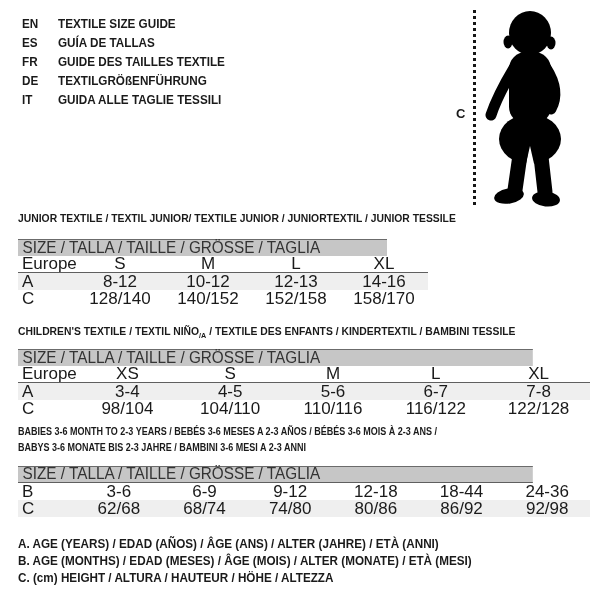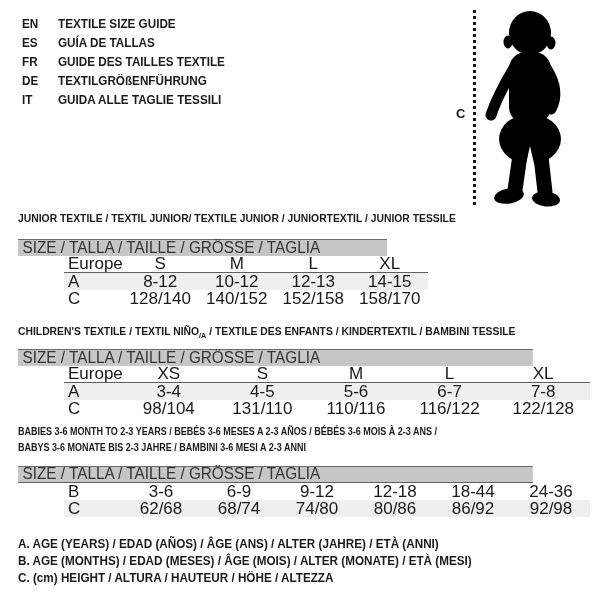--- a/index.html
+++ b/index.html
@@ -27,21 +27,21 @@
   .sec-title { position:absolute; left:18px; font-weight:bold; font-size:11.5px; line-height:13px; }
   .sub { font-size:8px; vertical-align:sub; }
 
   
   .tbl { position:absolute; left:18px; font-size:17px; }
   .tbl-bar {
     height:17px; line-height:15px; background:#c6c6c6; color:#333333;
     border-top:1px solid #6b6b6b; padding-left:5px;
   }
   .tbl-bar.rule-below { border-bottom:1px solid #5f5f5f; line-height:14px; }
-  .trow { display:flex; height:17px; line-height:17px;margin-left:46px; }
+  .trow { display:flex; height:17px; line-height:17px; }
   .trow.rule { border-bottom:1px solid #5f5f5f; line-height:16px; }
   .trow.alt { background:#efefef; }
   .trow .lab { width:58px; padding-left:4px; text-align:left; }
   .trow .c { flex:1; text-align:center; }
 
   
   .babies-title { position:absolute; left:18px; top:424px; font-weight:bold; font-size:10px; }
   .babies-title div { height:16px; line-height:16px; }
 
   
@@ -103,21 +103,21 @@
       <span class="c">S</span>
       <span class="c">M</span>
       <span class="c">L</span>
       <span class="c">XL</span>
     </div>
     <div class="trow alt">
       <span class="lab">A</span>
       <span class="c">8-12</span>
       <span class="c">10-12</span>
       <span class="c">12-13</span>
-      <span class="c">14-15</span>
+      <span class="c">14-16</span>
     </div>
     <div class="trow">
       <span class="lab">C</span>
       <span class="c">128/140</span>
       <span class="c">140/152</span>
       <span class="c">152/158</span>
       <span class="c">158/170</span>
     </div>
   </div>
 
@@ -136,21 +136,21 @@
       <span class="lab">A</span>
       <span class="c">3-4</span>
       <span class="c">4-5</span>
       <span class="c">5-6</span>
       <span class="c">6-7</span>
       <span class="c">7-8</span>
     </div>
     <div class="trow">
       <span class="lab">C</span>
       <span class="c">98/104</span>
-      <span class="c">131/110</span>
+      <span class="c">104/110</span>
       <span class="c">110/116</span>
       <span class="c">116/122</span>
       <span class="c">122/128</span>
     </div>
   </div>
 
   <div class="babies-title">
     <div class="cond">BABIES 3-6 MONTH TO 2-3 YEARS / BEBÉS 3-6 MESES A 2-3 AÑOS / BÉBÉS 3-6 MOIS À 2-3 ANS /</div>
     <div class="cond">BABYS 3-6 MONATE BIS 2-3 JAHRE / BAMBINI 3-6 MESI A 2-3 ANNI</div>
   </div>

